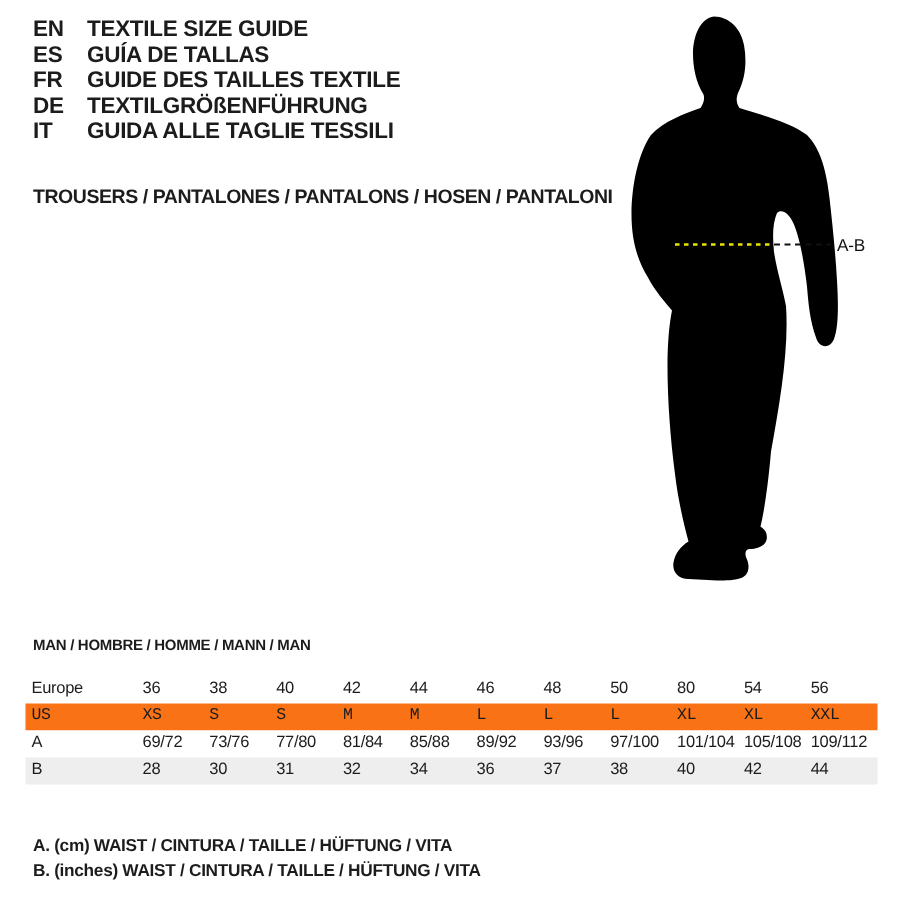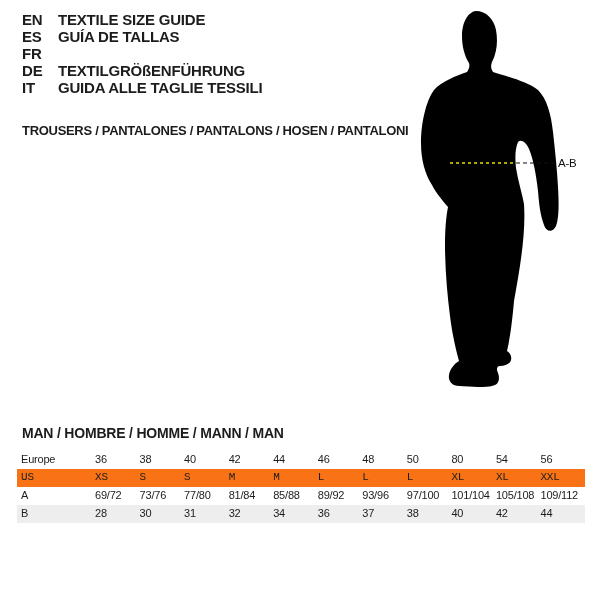--- a/index.html
+++ b/index.html
@@ -13,21 +13,21 @@
   
   .lang-block { position:absolute; left:22px; top:11px; }
   .lang-row { display:flex; height:17px; align-items:center;
               font-size:15px; font-weight:bold; }
   .lang-code { width:36px; }
 
   
   .product-heading { position:absolute; left:22px; top:108px;
                      font-size:13px; font-weight:bold; letter-spacing:-0.3px;margin-top:15px; }
   .gender-heading  { position:absolute; left:22px; top:425px;
-                     font-size:14px; font-weight:bold; }
+                     font-size:10px; font-weight:bold; }
 
   
   .figure-wrap { position:absolute; left:400px; top:0; width:200px; height:400px; }
 
   
   .size-table { position:absolute; left:17px; top:451px; width:568px;
                 font-size:11px; }
   .thead { height:16px; line-height:16px; background:#c4c4c4;
            padding-left:4px; color:#222; }
   .trow  { display:flex; height:18px; line-height:16px; background:#ffffff; }
@@ -48,20 +48,21 @@
       <div class="lang-row">
         <span class="lang-code">EN</span>
         <span>TEXTILE SIZE GUIDE</span>
       </div>
       <div class="lang-row">
         <span class="lang-code">ES</span>
         <span>GUÍA DE TALLAS</span>
       </div>
       <div class="lang-row">
         <span class="lang-code">FR</span>
+        <span>GUIDE DES TAILLES TEXTILE</span>
       </div>
       <div class="lang-row">
         <span class="lang-code">DE</span>
         <span>TEXTILGRÖßENFÜHRUNG</span>
       </div>
       <div class="lang-row">
         <span class="lang-code">IT</span>
         <span>GUIDA ALLE TAGLIE TESSILI</span>
       </div>
     </div>
@@ -167,14 +168,18 @@
           <div class="tcell">36</div>
           <div class="tcell">37</div>
           <div class="tcell">38</div>
           <div class="tcell">40</div>
           <div class="tcell">42</div>
           <div class="tcell">44</div>
         </div>
       </div>
   </div>
 
+  <div class="notes">
+    <div class="note">A. (cm) WAIST / CINTURA / TAILLE / HÜFTUNG / VITA</div>
+    <div class="note">B. (inches) WAIST / CINTURA / TAILLE / HÜFTUNG / VITA</div>
+  </div>
 
 </div>
 
 </body></html>

